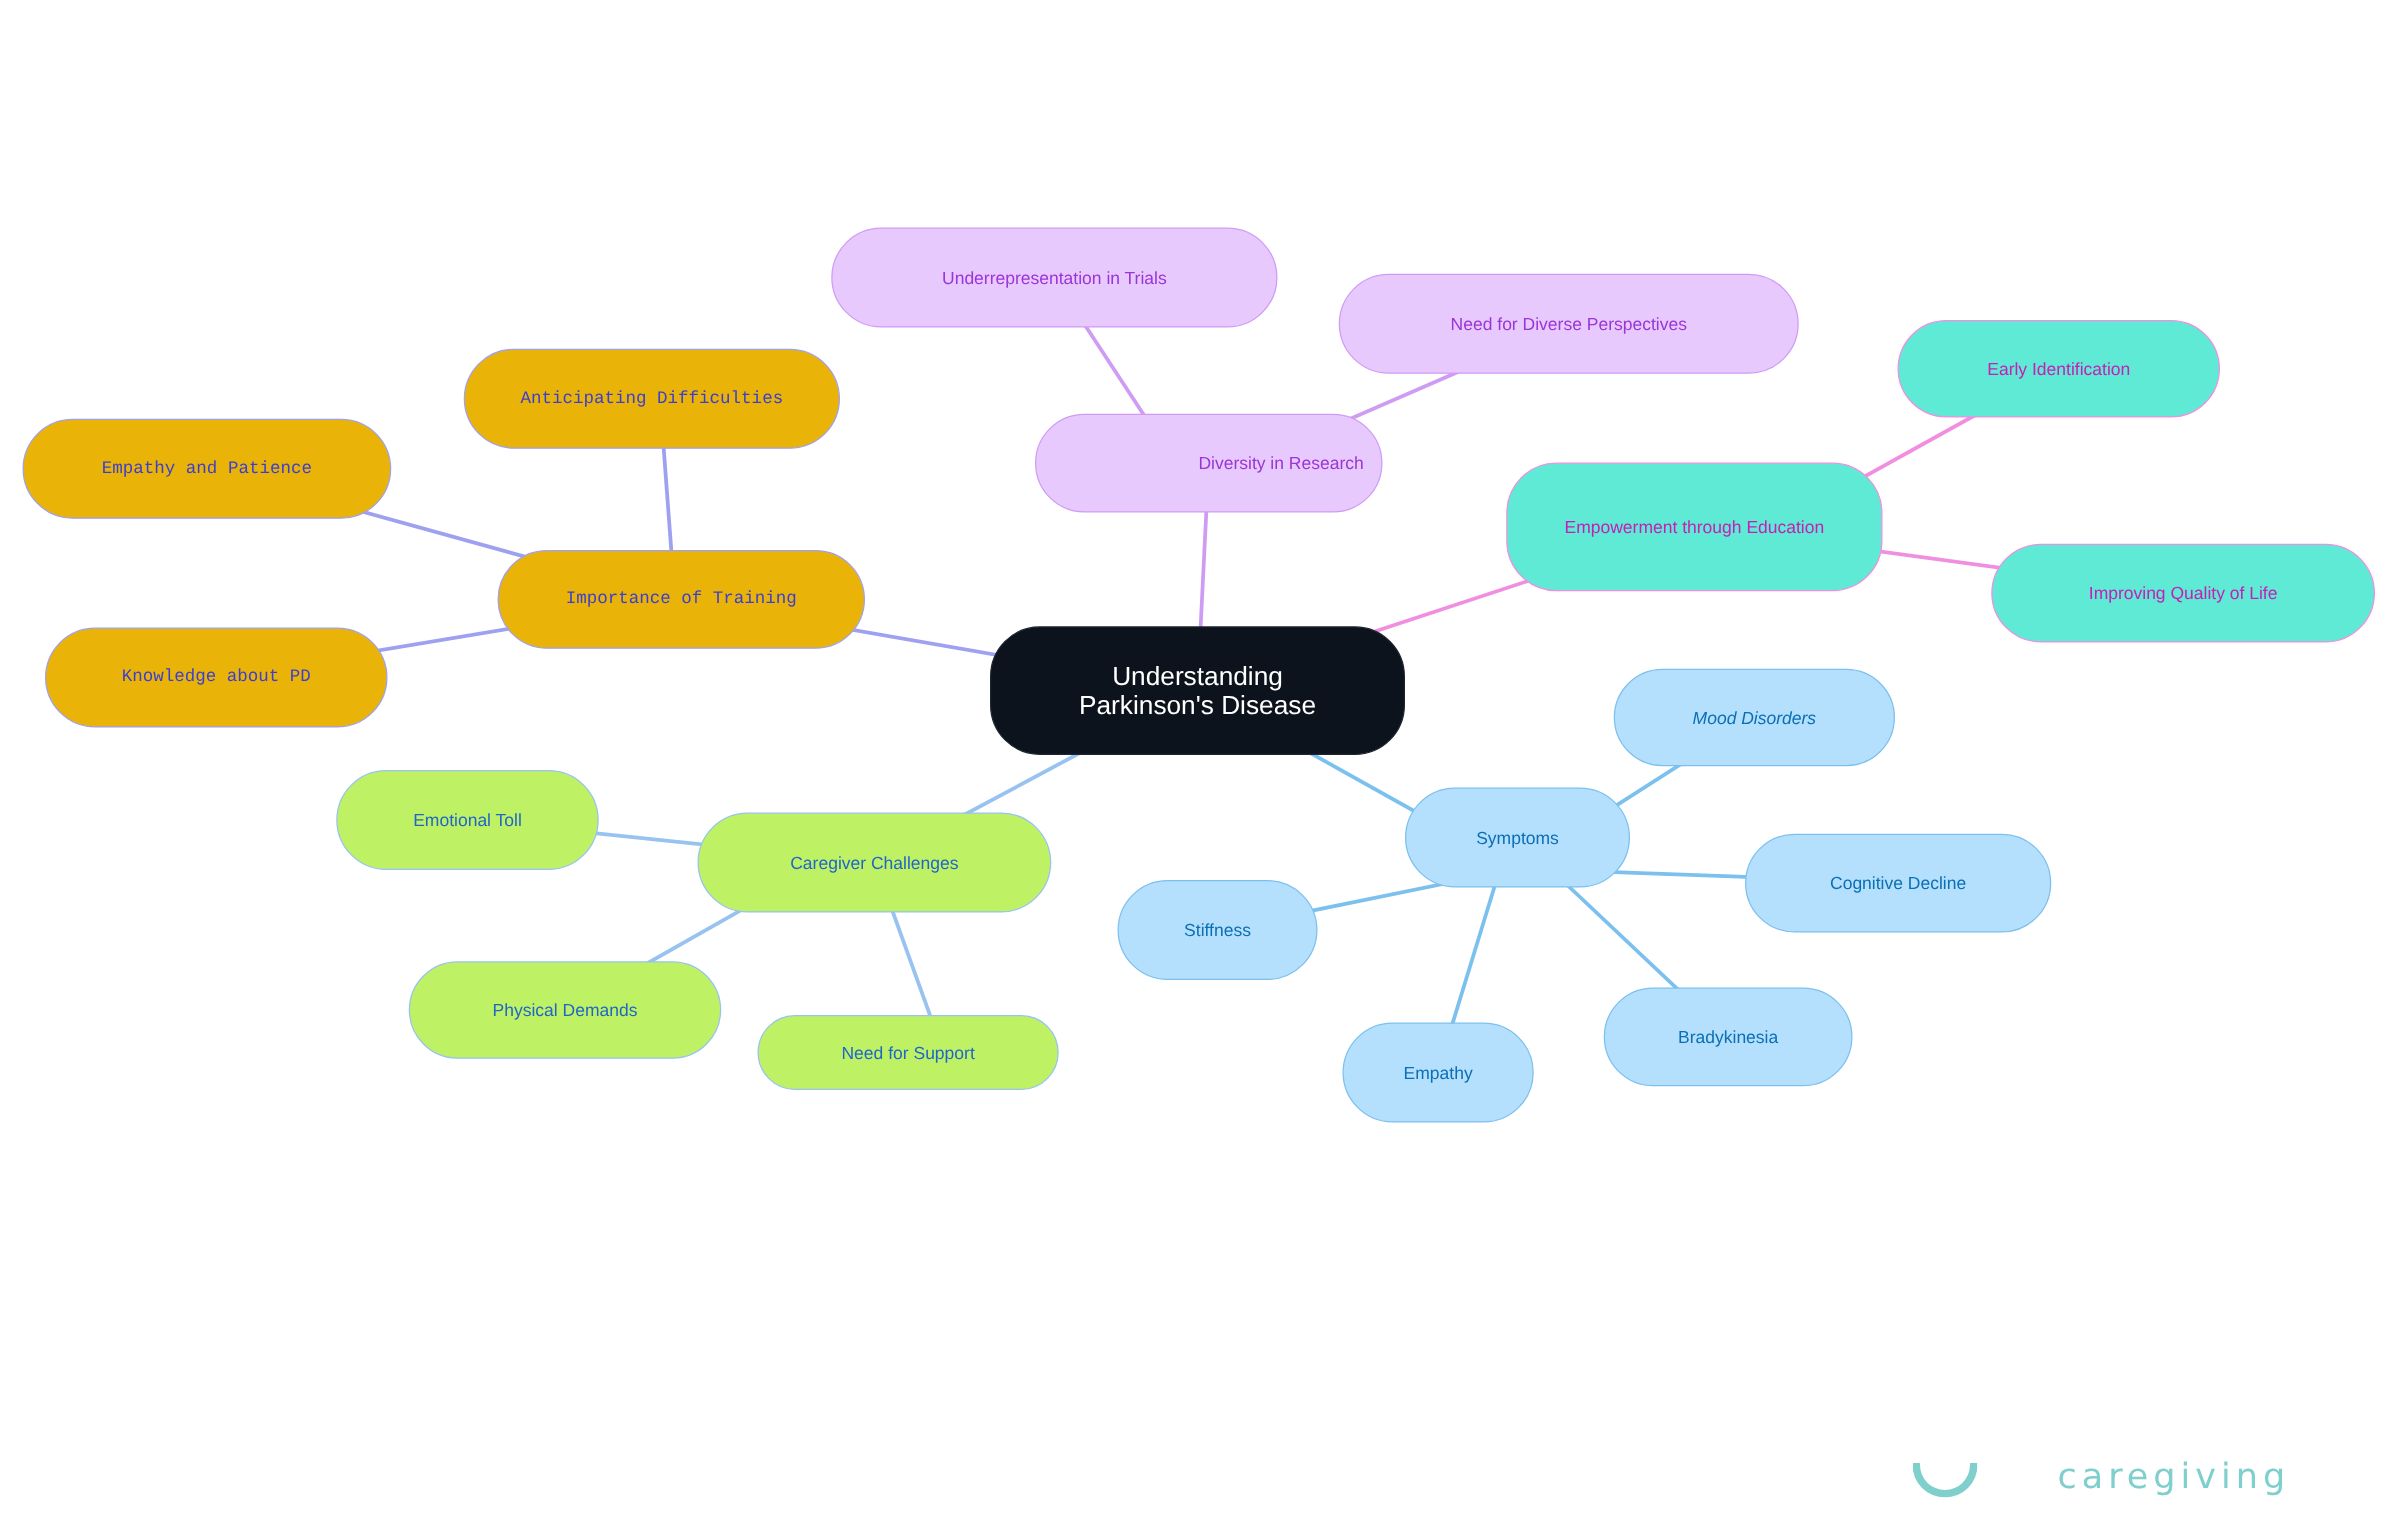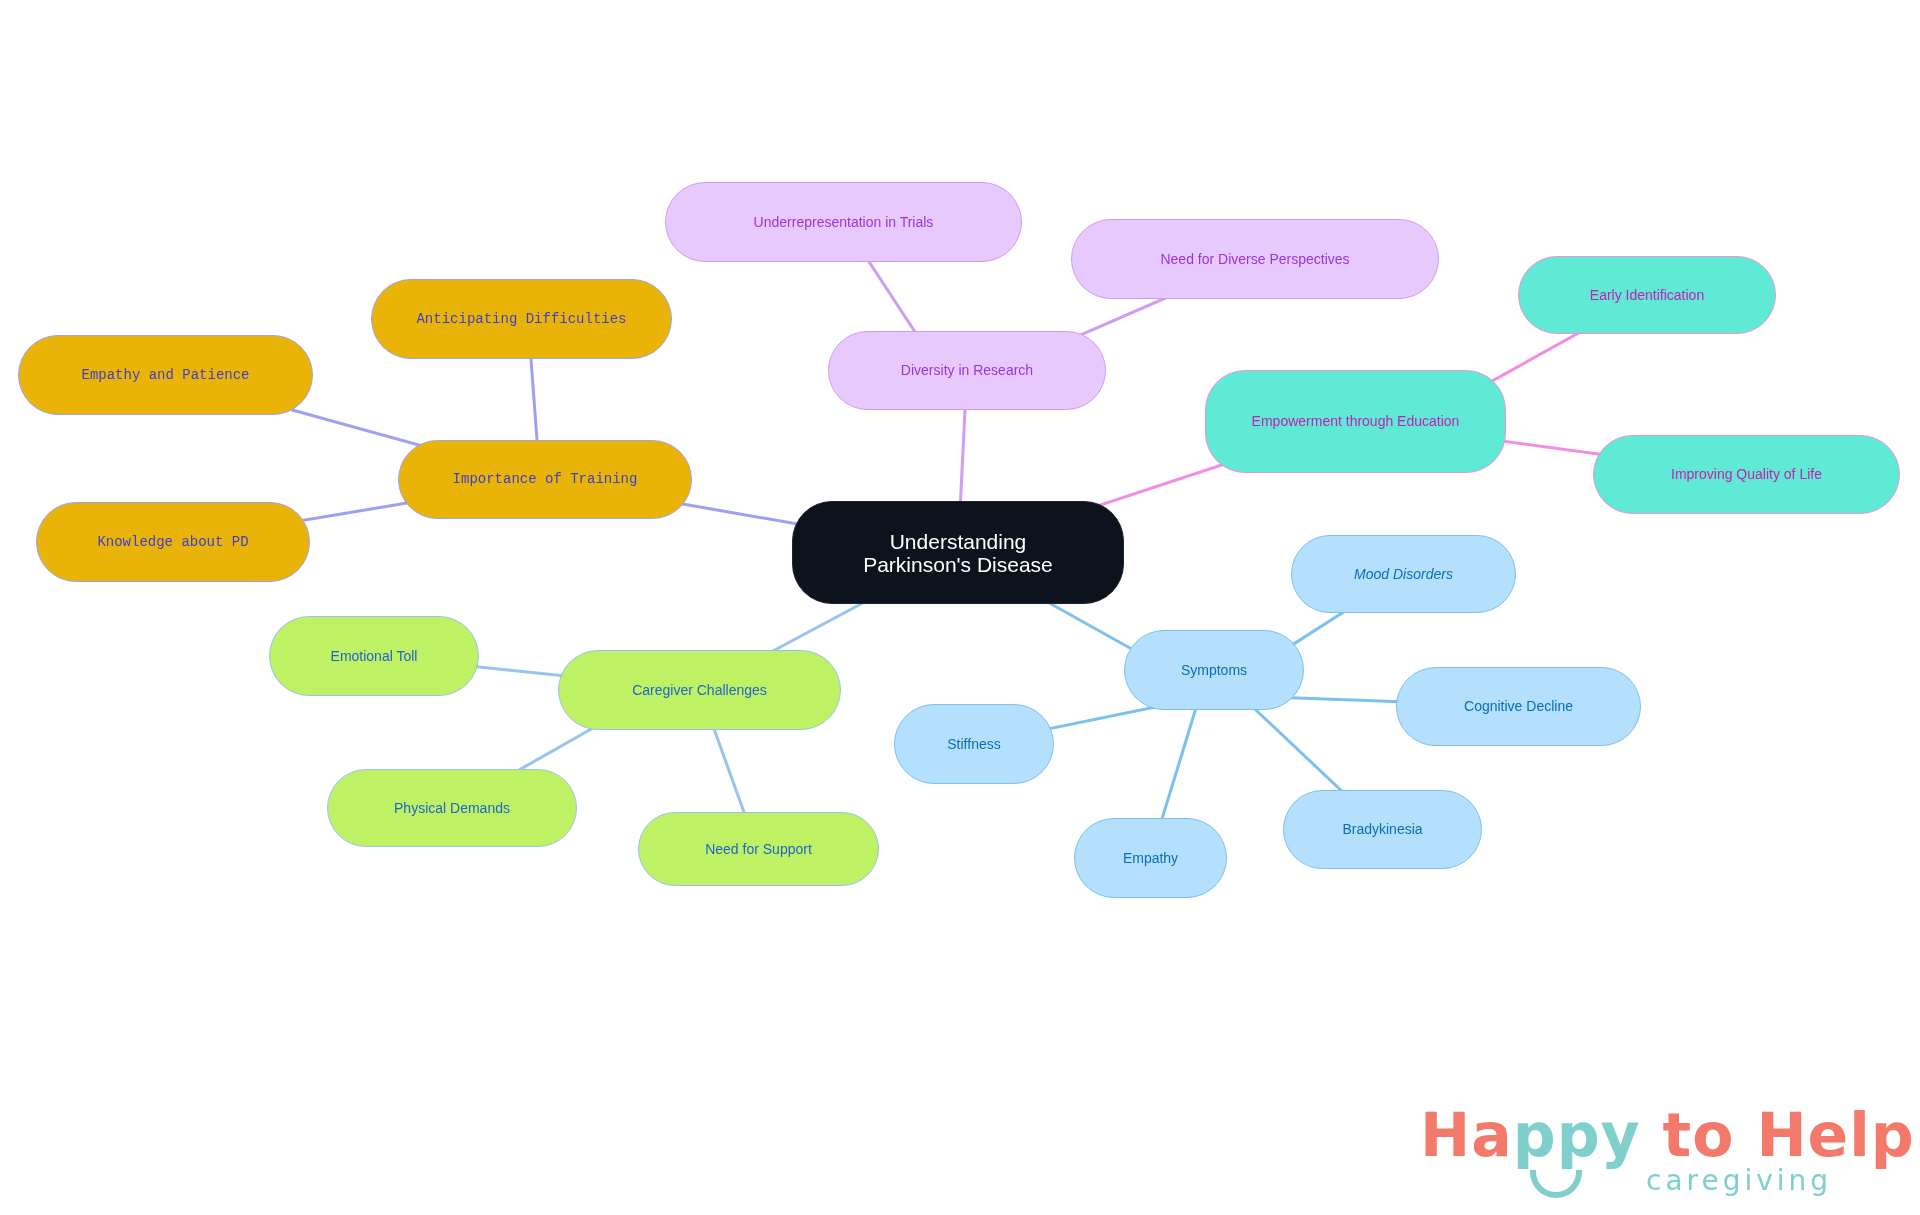--- a/index.html
+++ b/index.html
@@ -67,21 +67,21 @@
 <div class="node c-lav" style="left:371px;top:279px;width:301px;height:80px;">
   <span>Anticipating Difficulties</span>
 </div>
 <div class="node c-lav" style="left:18px;top:335px;width:295px;height:80px;">
   <span>Empathy and Patience</span>
 </div>
 <div class="node c-lav" style="left:36px;top:502px;width:274px;height:80px;">
   <span>Knowledge about PD</span>
 </div>
 
-<div class="node c-pur" style="left:828px;top:331px;width:278px;height:79px;">
+<div class="node c-pur" style="left:828px;top:331px;width:278px;height:79px;justify-content:flex-end;">
   <span>Diversity in Research</span>
 </div>
 <div class="node c-pur" style="left:665px;top:182px;width:357px;height:80px;">
   <span>Underrepresentation in Trials</span>
 </div>
 <div class="node c-pur" style="left:1071px;top:219px;width:368px;height:80px;">
   <span>Need for Diverse Perspectives</span>
 </div>
 
 <div class="node c-pink" style="left:1205px;top:370px;width:301px;height:103px;padding:0 30px;">
@@ -115,21 +115,20 @@
 
 <div class="node c-lb" style="left:558px;top:650px;width:283px;height:80px;">
   <span>Caregiver Challenges</span>
 </div>
 <div class="node c-lb" style="left:269px;top:616px;width:210px;height:80px;">
   <span>Emotional Toll</span>
 </div>
 <div class="node c-lb" style="left:327px;top:769px;width:250px;height:78px;">
   <span>Physical Demands</span>
 </div>
-<div class="node c-lb" style="left:638px;top:812px;width:241px;height:74px;">
+<div class="node c-lb" style="left:606px;top:812px;width:241px;height:60px;">
   <span>Need for Support</span>
 </div>
 
 <div class="logo">
-  <div class="logo-main"><span>Ha</span><span class="teal">ppy</span><span> to Help</span></div>
   <div class="logo-smile"></div>
   <div class="logo-sub">caregiving</div>
 </div>
 
 </body></html>

